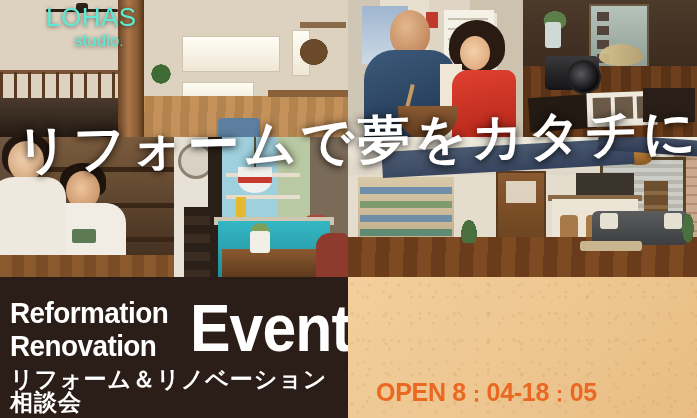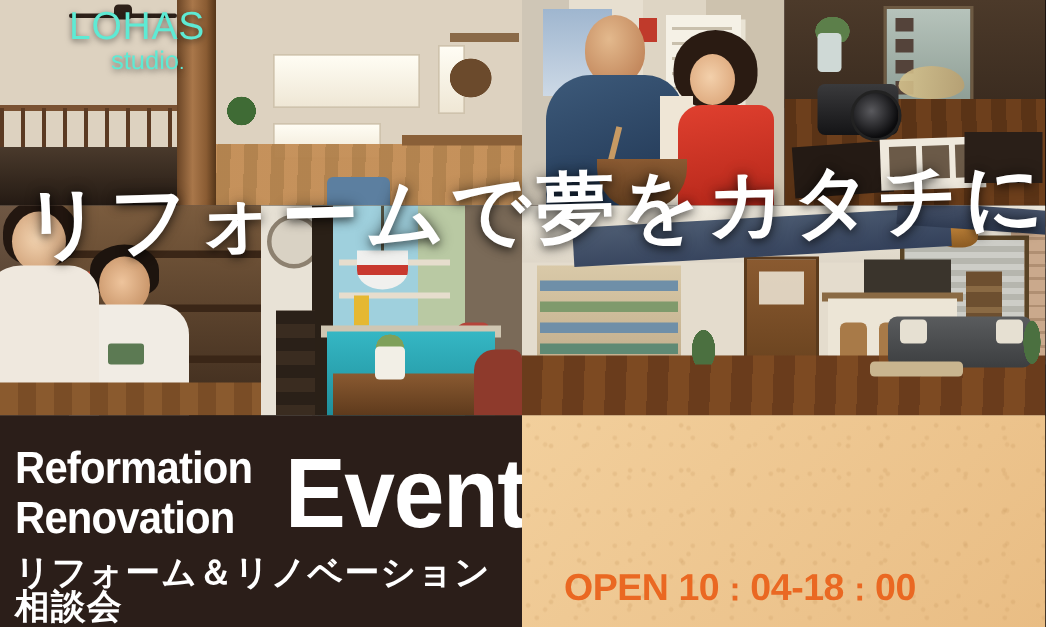--- a/index.html
+++ b/index.html
@@ -226,21 +226,21 @@
     font-family:"Liberation Sans","DejaVu Sans",sans-serif;
     font-size:30px;line-height:1;letter-spacing:-.6px;
     transform:scaleX(.93);transform-origin:left center;}
   .ttl-en.l1{top:21px;}
   .ttl-en.l2{top:54px;}
   .ttl-event{position:absolute;left:190px;top:18px;color:#fff;font-weight:700;
     font-family:"Liberation Sans","DejaVu Sans",sans-serif;
     font-size:66px;line-height:1;letter-spacing:-1px;
     transform:scaleX(.92);transform-origin:left center;}
   .ttl-jp{position:absolute;left:10px;top:93px;color:#fff;font-weight:700;
-    font-family:Liberation Serif, serif;
+    font-family:Liberation Mono, monospace;
     font-size:23px;line-height:1;letter-spacing:1px;}
 
   .date-line{position:absolute;left:28px;top:20px;color:#ea6822;
     font-family:"Liberation Sans","DejaVu Sans",sans-serif;
     font-weight:700;font-size:45px;line-height:1;letter-spacing:-1.5px;white-space:nowrap;}
   .date-line .dow{font-size:22px;letter-spacing:-.5px;}
   .date-line .dash{font-size:42px;}
   .venue{position:absolute;left:28px;top:68px;color:#ea6822;
     font-family:"DejaVu Sans","Liberation Sans",sans-serif;
     font-weight:700;font-size:26px;line-height:1;letter-spacing:0px;white-space:nowrap;}
@@ -424,18 +424,18 @@
 
     <div class="bar-left">
       <div class="ttl-en l1">Reformation</div>
       <div class="ttl-en l2">Renovation</div>
       <div class="ttl-event">Event</div>
       <div class="ttl-jp">リフォーム＆リノベーション相談会</div>
     </div>
 
     <div class="bar-right">
       <div class="open">
-        <span>OPEN 10</span><span class="cl">：</span><span>04-18</span><span class="cl">：</span><span>00</span>
+        <span>OPEN 8</span><span class="cl">：</span><span>04-18</span><span class="cl">：</span><span>05</span>
       </div>
     </div>
 
   </div>
 </div>
 
 </body></html>

